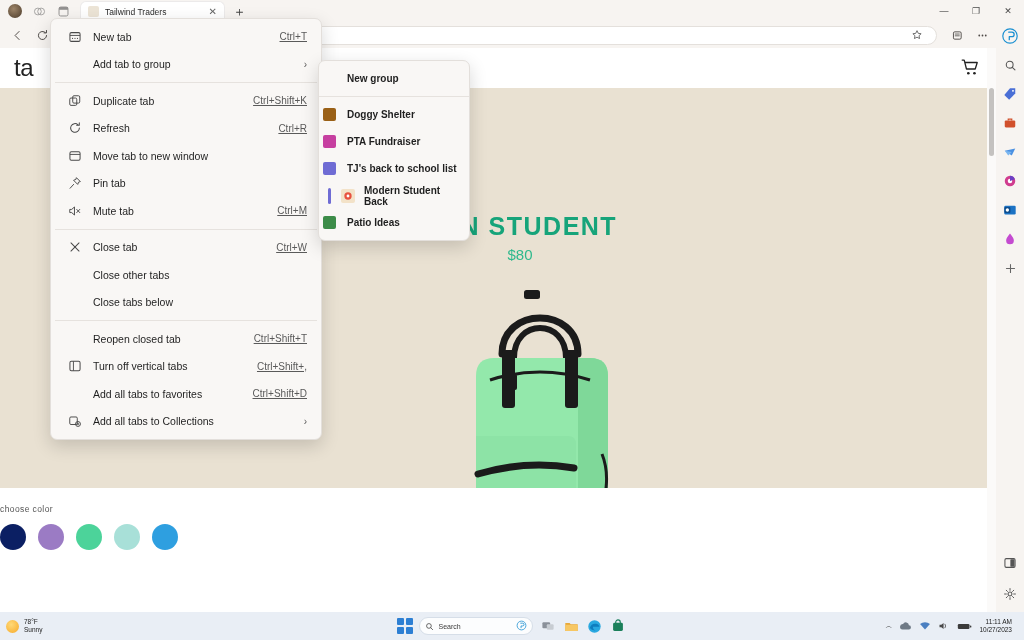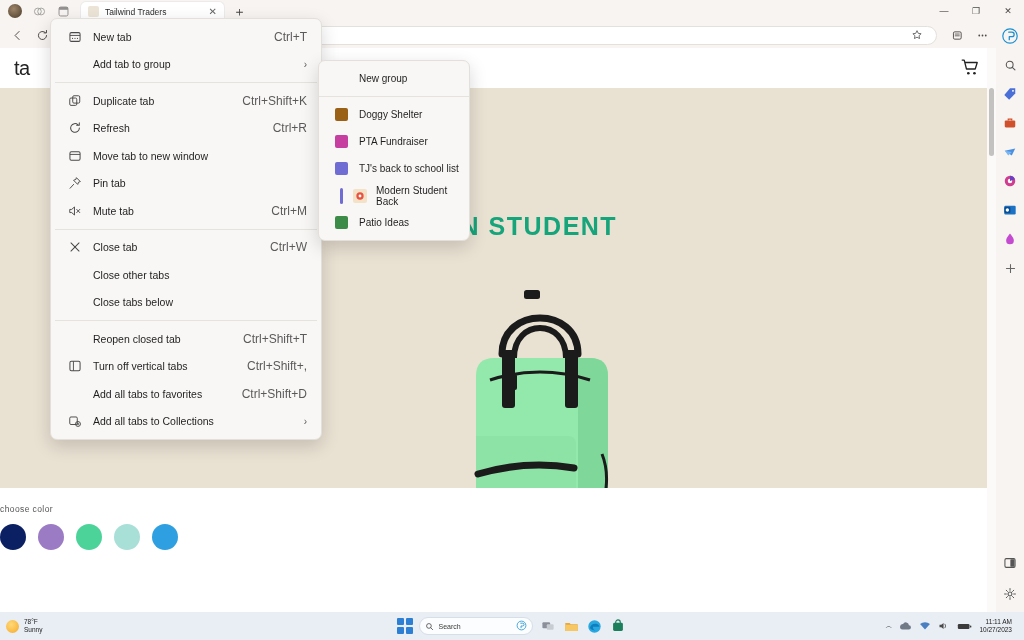--- a/index.html
+++ b/index.html
@@ -47,21 +47,21 @@
   .omnibox {
     flex: 1; height: 19px; background: #ffffff; border: 1px solid #e4e0dc; border-radius: 10px;
     margin: 0 6px; display: flex; align-items: center; padding: 0 8px; font-size: 9px; color: #333;
   }
   .omni-right { margin-left: auto; display: flex; align-items: center; gap: 2px; }
 
   
   .viewport { position: absolute; left: 0; top: 48px; width: 996px; height: 564px; background: #fff; overflow: hidden; }
   .site-header { height: 40px; background: #ffffff; display: flex; align-items: center;
                  padding: 0 14px; position: relative; }
-  .brand { font-size: 20px; color: #222; font-weight: 400; letter-spacing: -.5px; }
+  .brand { font-size: 24px; color: #222; font-weight: 400; letter-spacing: -.5px; }
   .cart { margin-left: auto; width: 22px; height: 22px; color: #222; }
 
   .hero { height: 400px; background: #e9e1d2; position: relative; overflow: hidden; }
   .hero-title {
     position: absolute; left: 310px; top: 124px; width: 420px; text-align: center;
     font-size: 25px; font-weight: 700; letter-spacing: 1.5px; color: #16a47a;
   }
   .hero-price {
     position: absolute; left: 310px; top: 158px; width: 420px; text-align: center;
     font-size: 15px; color: #2fb98d; font-weight: 400;
@@ -96,31 +96,31 @@
   
   .ctxmenu {
     position: absolute; left: 50px; top: 18px; width: 272px;
     background: #f9f7f5; border: 1px solid #e3dfdb; border-radius: 7px;
     box-shadow: 0 6px 18px rgba(0,0,0,.16); padding: 4px 4px; z-index: 40;
   }
   .mi { height: 27.5px; display: flex; align-items: center; padding: 0 10px 0 12px; font-size: 10.5px; color: #1f1f1f; }
   .mi .ic { width: 16px; height: 16px; margin-right: 10px; display: flex; align-items: center;
             justify-content: center; color: #4a4a4a; flex: none; }
   .mi .lbl { flex: 1; white-space: nowrap; }
-  .mi .acc { color: #5a5a5a; font-size: 12px; margin-left: 8px; }
+  .mi .acc { color: #5a5a5a; font-size: 10px; margin-left: 8px; text-decoration: underline; }
   .mi .chev { color: #5a5a5a; font-size: 10px; margin-left: 10px; }
   .sep { height: 1px; background: #e6e2de; margin: 4px 0; }
 
   
   .submenu {
     position: absolute; left: 318px; top: 60px; width: 152px;
     background: #f9f7f5; border: 1px solid #e3dfdb; border-radius: 7px;
     box-shadow: 0 6px 18px rgba(0,0,0,.16); padding: 4px 0; z-index: 50;
   }
-  .sm-i { height: 27px; display: flex; align-items: center; padding: 0 10px 0 16px; font-size: 10px; color: #1f1f1f; }
+  .sm-i { height: 27px; display: flex; align-items: center; padding: 0 10px 0 4px; font-size: 10px; color: #1f1f1f; font-weight: bold; }
   .sm-dot { width: 13px; height: 13px; border-radius: 2px; margin-right: 11px; flex: none; }
   .sm-bar { width: 3px; height: 16px; border-radius: 2px; margin-right: 10px; margin-left: 5px; flex: none; }
   .sm-fav { width: 14px; height: 14px; border-radius: 2px; margin-right: 9px; flex: none;
             display: flex; align-items: center; justify-content: center; }
 
   
   .taskbar {
     position: absolute; left: 0; top: 612px; width: 1024px; height: 28px;
     background: #e9eef5; display: flex; align-items: center; padding: 0 6px;
   }
@@ -226,20 +226,21 @@
           <svg width="21" height="21" viewBox="0 0 24 24">
               <path d="M2.5 3.5h2.3l2.6 10.2h10l2.3-7.4H6.2" fill="none" stroke="#222" stroke-width="1.5" stroke-linecap="round" stroke-linejoin="round"></path>
               <circle cx="9.5" cy="18.5" r="1.5" fill="#222"></circle>
               <circle cx="16.5" cy="18.5" r="1.5" fill="#222"></circle>
             </svg>
         </div>
       </div>
 
       <div class="hero">
         <div class="hero-title">ERN STUDENT</div>
+        <div class="hero-price">$80</div>
         <div class="pack-wrap">
           <svg width="180" height="265" viewBox="0 0 180 265">
 
             <path d="M52 70 C52 22, 128 22, 128 70" fill="none" stroke="#1b1b1b" stroke-width="7" stroke-linecap="round"></path>
             <path d="M64 74 C64 34, 116 34, 116 74" fill="none" stroke="#1b1b1b" stroke-width="6" stroke-linecap="round"></path>
             <rect x="74" y="6" width="16" height="9" rx="2.5" fill="#1b1b1b"></rect>
 
             <path d="M26 92 q0-18 18-18 h96 q18 0 18 18 v128 q0 18-18 18 h-96 q-18 0-18-18 z" fill="#93e8ab"></path>
             <path d="M128 74 h12 q18 0 18 18 v128 q0 18-18 18 h-12 z" fill="#7fd899"></path>
 

